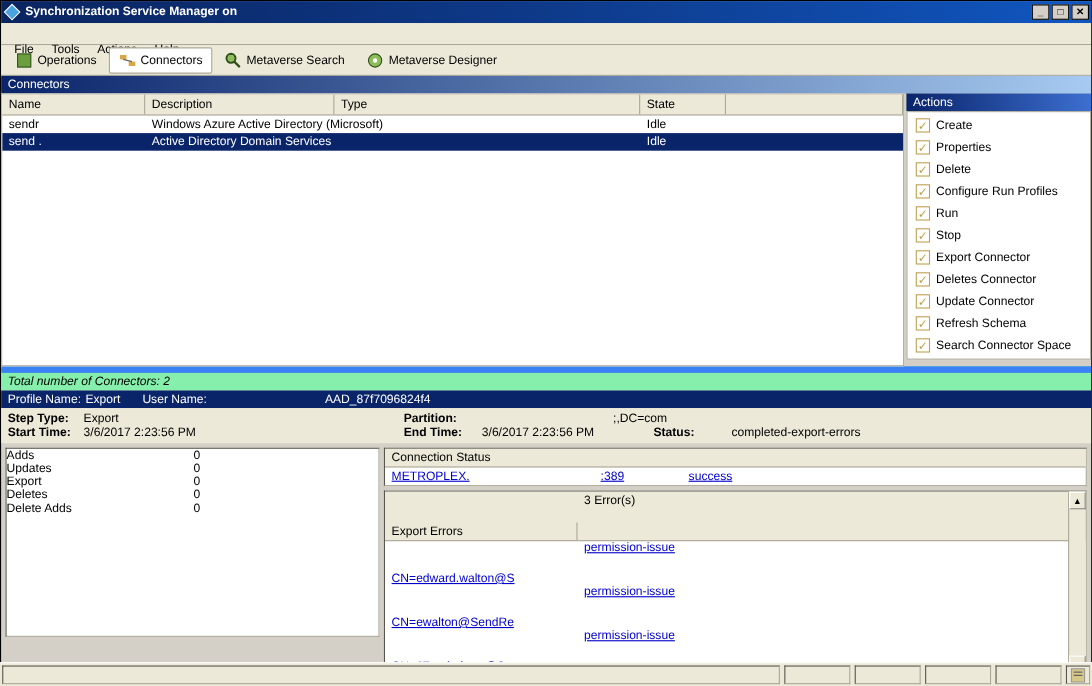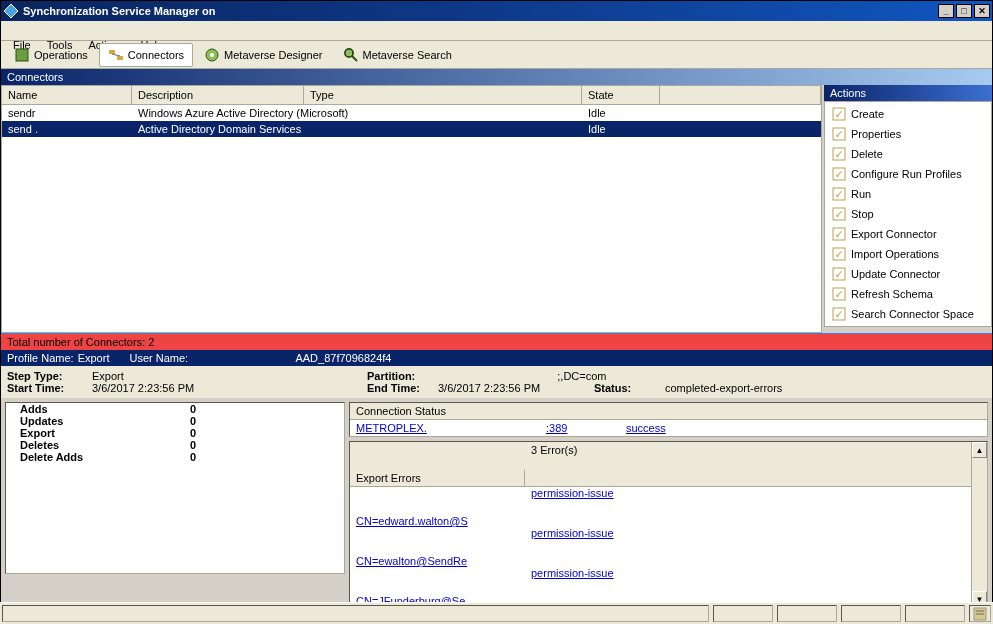--- a/index.html
+++ b/index.html
@@ -41,38 +41,38 @@
 .grow .cell { padding: 1px 6px; white-space: nowrap; overflow: hidden; }
 
 
 .actions { width: 168px; margin-left: 2px; }
 .actions-hdr { background: linear-gradient(to right, #0a246a, #3c6fd0); color: #fff; padding: 2px 6px; }
 .actions-body { background: #fff; border: 1px solid #aca899; padding: 2px; }
 .act-item { display: flex; align-items: center; gap: 4px; padding: 2px 4px; cursor: default; }
 .act-ic { width: 16px; height: 16px; }
 
 
-.footer-count { background: #ef4444; padding: 2px 6px; border-top: 1px solid #3b82f6; }
+.footer-count { background: #86efac; padding: 2px 6px; border-top: 6px solid #3b82f6; font-style: italic; }
 
 
 .profile-bar { background: linear-gradient(to right, #0a246a, #0a246a); color: #fff; padding: 2px 6px; display: flex; text-align: center; }
 .profile-bar .plabel { }
 .profile-bar .pval { margin-left: 4px; margin-right: 20px; }
 
 
 .detail { background: #ece9d8; padding: 4px 6px; display: flex; gap: 20px; }
-.detail .dgroup { display: flex; gap: 20px; }
+.detail .dgroup { display: flex; gap: 4px; }
 .detail .dlabel { font-weight: bold; min-width: 65px; }
 
 
 .lower { display: flex; gap: 4px; padding: 4px; height: 180px; }
 .lpanel { border: 1px inset #aca899; background: #fff; }
 .lpanel-hdr { background: #ece9d8; padding: 2px 6px; border-bottom: 1px solid #aca899; }
 .exp-stats { width: 340px; }
-.exp-stats .statrow { display: flex; padding: 0 14px; font-weight: bold; }
+.exp-stats .statrow { display: flex; padding: 0 0; }
 .exp-stats .statrow .slabel { width: 170px; }
 .right-col { flex: 1; display: flex; flex-direction: column; gap: 4px; }
 .conn-status { height: 96px; }
 .csrow { display: flex; padding: 2px 6px; }
 .csrow .c1 { width: 190px; }
 .csrow .c2 { width: 80px; }
 .link { color: #0000cd; text-decoration: underline; cursor: pointer; }
 .exp-errors { flex: 1; position: relative; }
 .err-head { display: flex; background: #ece9d8; border-bottom: 1px solid #aca899; }
 .err-head .ecol { padding: 2px 6px; border-right: 1px solid #aca899; }
@@ -130,35 +130,35 @@
           <rect x="1" y="3" width="6" height="4" fill="#d8a847"></rect>
           <rect x="9" y="9" width="6" height="4" fill="#d8a847"></rect>
           <line x1="4" y1="7" x2="12" y2="9" stroke="#666"></line>
         </svg>
       </span>
     <span>Connectors</span>
   </div>
   <div class="tbtn">
     <span class="ticon">
         <svg width="16" height="16">
-          <circle cx="8" cy="8" r="6" fill="#8fbc5a" stroke="#2d5016"></circle>
-          <circle cx="8" cy="8" r="2" fill="#fff"></circle>
-        </svg>
-      </span>
-    <span>Metaverse Designer</span>
-  </div>
-  <div class="tbtn">
-    <span class="ticon">
-        <svg width="16" height="16">
           <circle cx="6" cy="6" r="4" fill="none" stroke="#2d5016" stroke-width="2"></circle>
           <line x1="9" y1="9" x2="14" y2="14" stroke="#2d5016" stroke-width="2"></line>
           <circle cx="6" cy="6" r="3" fill="#8fbc5a"></circle>
         </svg>
       </span>
     <span>Metaverse Search</span>
+  </div>
+  <div class="tbtn">
+    <span class="ticon">
+        <svg width="16" height="16">
+          <circle cx="8" cy="8" r="6" fill="#8fbc5a" stroke="#2d5016"></circle>
+          <circle cx="8" cy="8" r="2" fill="#fff"></circle>
+        </svg>
+      </span>
+    <span>Metaverse Designer</span>
   </div>
 </div>
 
 <div class="section-hdr">Connectors</div>
 
 <div class="main">
   <div class="grid-wrap">
     <div class="grid-head">
       <div class="col col-name">Name</div>
       <div class="col col-desc">Description</div>
@@ -248,21 +248,21 @@
           </span>
           <span>Export Connector</span>
         </div>
       <div class="act-item">
           <span class="act-ic">
             <svg width="16" height="16">
               <rect x="2" y="2" width="12" height="12" fill="#fff" stroke="#c0a050"></rect>
               <text x="8" y="12" text-anchor="middle" font-size="12" fill="#c0a050">✓</text>
             </svg>
           </span>
-          <span>Import Operations</span>
+          <span>Deletes Connector</span>
         </div>
       <div class="act-item">
           <span class="act-ic">
             <svg width="16" height="16">
               <rect x="2" y="2" width="12" height="12" fill="#fff" stroke="#c0a050"></rect>
               <text x="8" y="12" text-anchor="middle" font-size="12" fill="#c0a050">✓</text>
             </svg>
           </span>
           <span>Update Connector</span>
         </div>

